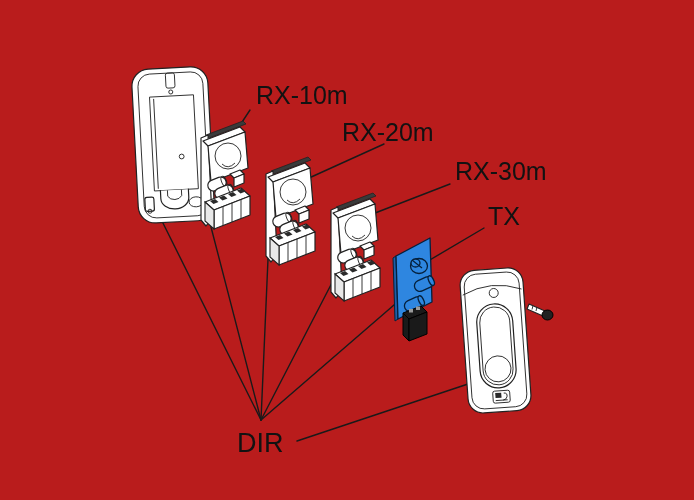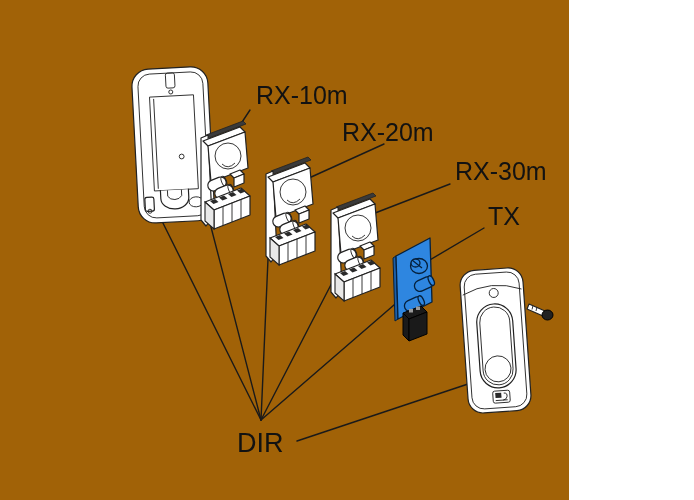--- a/index.html
+++ b/index.html
@@ -1,16 +1,16 @@
 <!DOCTYPE html>
 <html><head>
 <meta charset="utf-8">
 <style>
   html,body{margin:0;padding:0;background:#fff;}
-  .stage{position:relative;width:569px;height:500px;background:#a16207;overflow:hidden;
+  .stage{position:relative;width:694px;height:500px;background:#b91c1c;overflow:hidden;
          font-family:"Liberation Sans",sans-serif;}
   svg{display:block;}
   svg text{font-family:"Liberation Sans",sans-serif;fill:#121212;}
   .lbl{font-size:25px;}
   .lbl-big{font-size:27px;}
   .ln{stroke:#1a1a1a;stroke-width:1.4;fill:none;stroke-linecap:round;}
   .dot{fill:#151515;stroke:none;}
   .part{stroke:#222;stroke-width:1.2;fill:#ffffff;stroke-linejoin:round;stroke-linecap:round;}
   .thin{stroke:#222;stroke-width:0.9;fill:none;}
   .darkfill{fill:#2a2a2a;stroke:none;}

